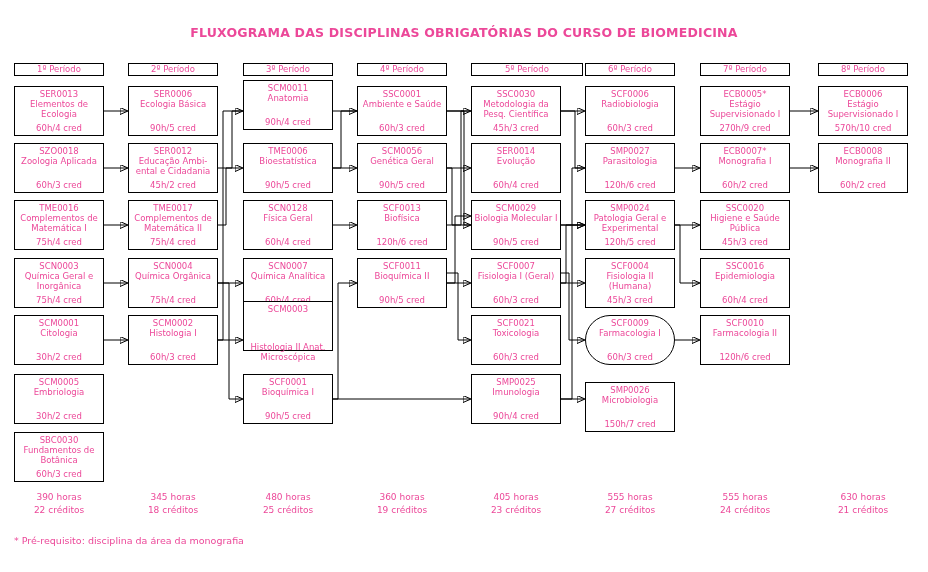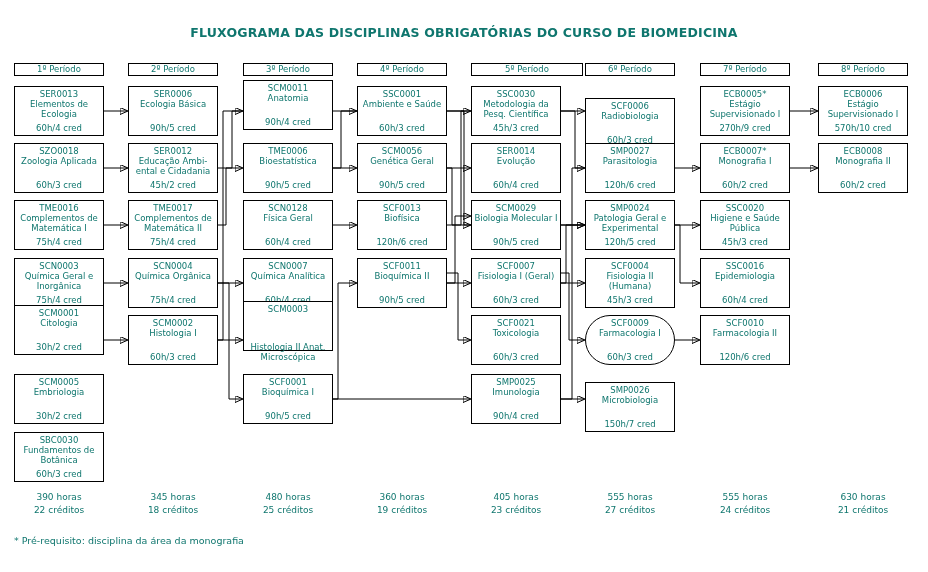--- a/index.html
+++ b/index.html
@@ -1,17 +1,17 @@
 <!DOCTYPE html>
 <html><head>
 <meta charset="utf-8">
 <style>
   html,body{margin:0;padding:0;background:#fff;}
   .page{
-    position:relative;width:928px;height:572px;background:#fff;color:#0f766e;
+    position:relative;width:928px;height:572px;background:#fff;color:#ec4899;
     font-family:"DejaVu Sans","Liberation Sans",sans-serif;overflow:hidden;
   }
   .title{
     position:absolute;top:25px;left:0;width:100%;text-align:center;
     font-size:12.5px;font-weight:bold;letter-spacing:.2px;
   }
   .period-header{
     position:absolute;height:13px;border:1px solid #000;box-sizing:border-box;
     font-size:8.5px;line-height:11px;text-align:center;background:#fff;z-index:3;
   }
@@ -92,21 +92,21 @@
       <div class="box" style="left: 14px; top: 200px;">
         <div class="code">TME0016</div>
         <div class="name">Complementos de Matemática I</div>
         <div class="hours">75h/4 cred</div>
       </div>
       <div class="box" style="left: 14px; top: 258px;">
         <div class="code">SCN0003</div>
         <div class="name">Química Geral e Inorgânica</div>
         <div class="hours">75h/4 cred</div>
       </div>
-      <div class="box" style="left: 14px; top: 305px;">
+      <div class="box" style="left: 14px; top: 315px;">
         <div class="code">SCM0001</div>
         <div class="name">Citologia</div>
         <div class="hours">30h/2 cred</div>
       </div>
       <div class="box" style="left: 14px; top: 374px;">
         <div class="code">SCM0005</div>
         <div class="name">Embriologia</div>
         <div class="hours">30h/2 cred</div>
       </div>
       <div class="box" style="left: 14px; top: 432px;">
@@ -237,21 +237,21 @@
       <div class="box" style="left: 471px; top: 374px;">
         <div class="code">SMP0025</div>
         <div class="name">Imunologia</div>
         <div class="hours">90h/4 cred</div>
       </div>
       <div class="totals" style="left: 471px; top: 491px;">
         <div>405 horas</div>
         <div>23 créditos</div>
       </div>
       <div class="period-header" style="left: 585px; top: 63px; width: 90px;">6º Período</div>
-      <div class="box" style="left: 585px; top: 86px; margin-top: 12px;">
+      <div class="box" style="left: 585px; top: 86px;">
         <div class="code">SCF0006</div>
         <div class="name">Radiobiologia</div>
         <div class="hours">60h/3 cred</div>
       </div>
       <div class="box" style="left: 585px; top: 143px;">
         <div class="code">SMP0027</div>
         <div class="name">Parasitologia</div>
         <div class="hours">120h/6 cred</div>
       </div>
       <div class="box" style="left: 585px; top: 200px;">

